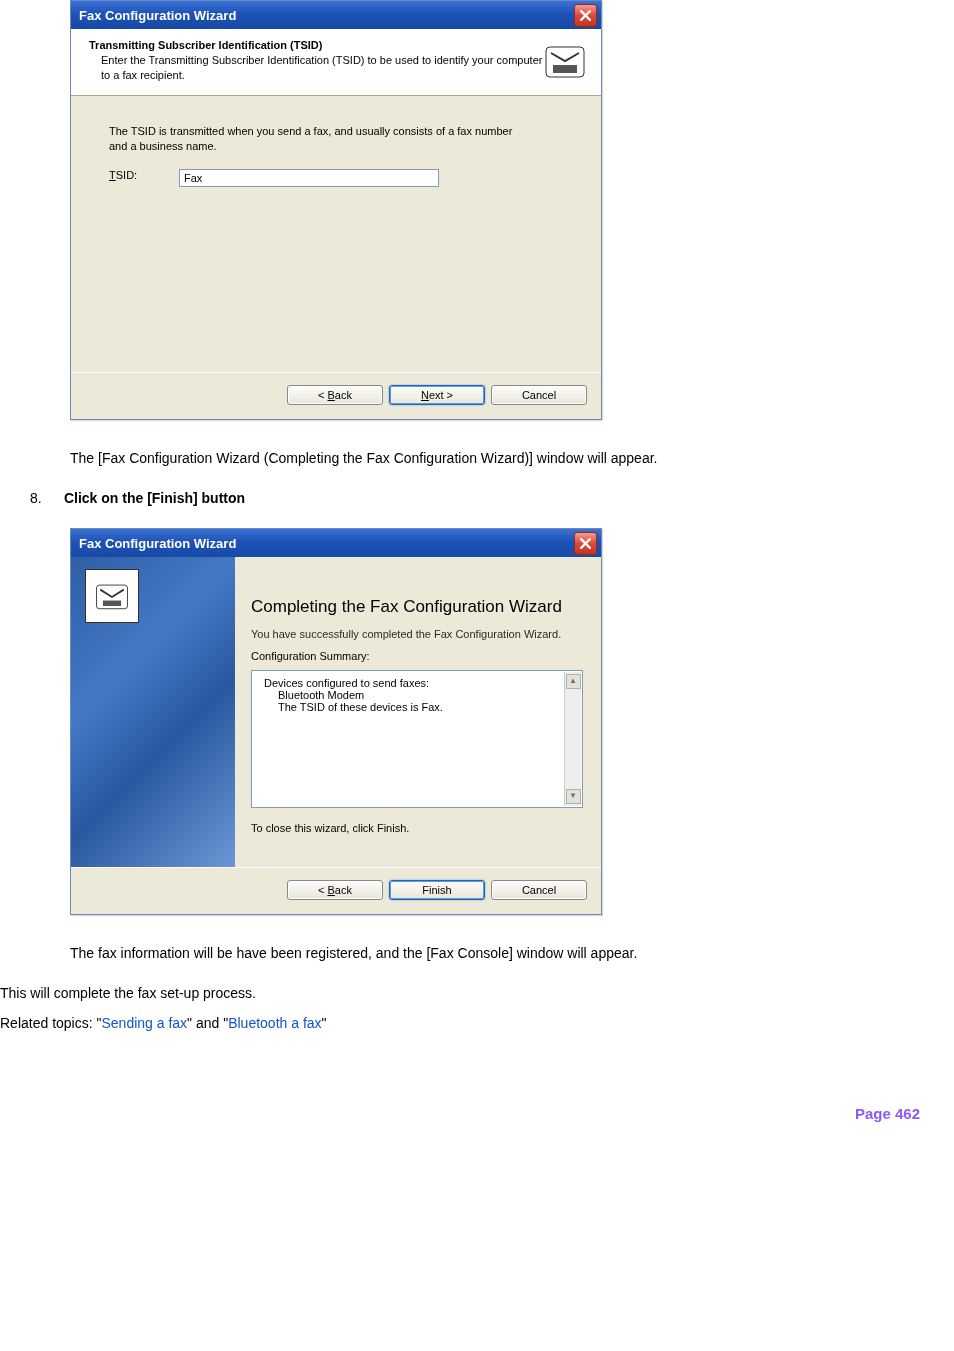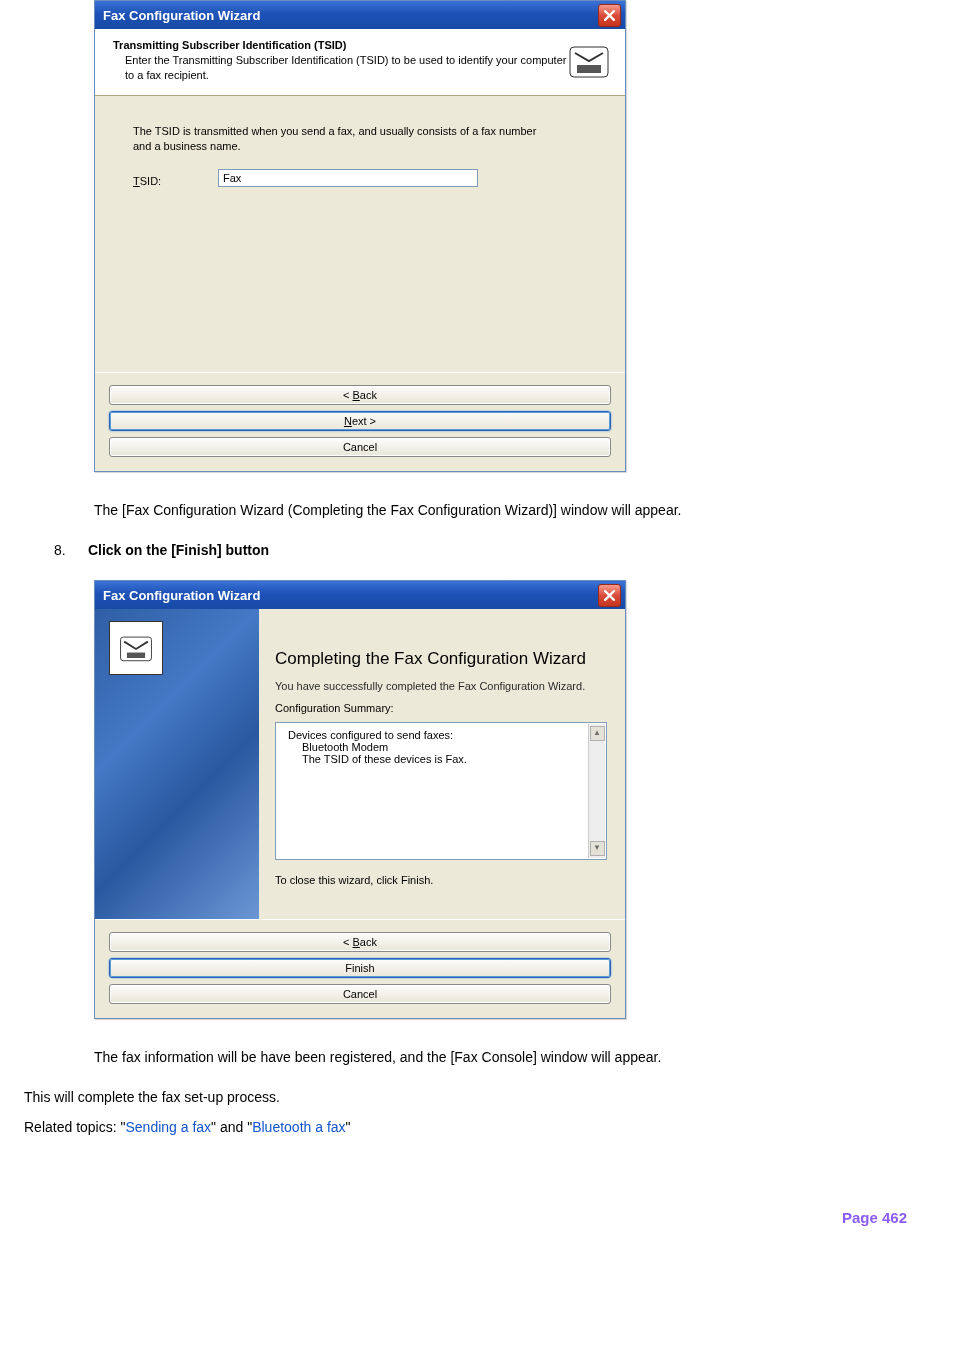--- a/index.html
+++ b/index.html
@@ -5,22 +5,21 @@
   body {
     margin: 0;
     padding: 0;
     font-family: Arial, sans-serif;
     font-size: 13px;
     color: #000;
     background: #fff;
     width: 954px;
   }
   .page {
-    padding: 0 17px 40px 0;
-    margin-left: 24px;
+    padding: 0 4px 40px 0;
   }
   
   .xp-dialog {
     width: 530px;
     margin-left: 70px;
     border: 1px solid #6a8bbd;
     background: #ece9d8;
     box-shadow: 1px 1px 1px rgba(0,0,0,.15);
   }
   .xp-titlebar {
@@ -60,38 +59,37 @@
   .header-text .h-sub{padding-left:12px;line-height:1.35}
   .header-icon{
     width:44px;height:44px;flex:0 0 44px;
   }
   .dlg-body{
     padding:28px 32px 18px 38px;
     font-family:Tahoma,sans-serif;
     font-size:11px;
     min-height:230px;
   }
-  .field-row{display:flex;align-items:flex-end;gap:37px;margin-top:14px}
+  .field-row{display:flex;align-items:flex-start;gap:22px;margin-top:14px}
   .field-row label{min-width:48px;font-size:11px}
   .xp-input{
     width:250px;
     font-size:11px;
     font-family:Tahoma,sans-serif;
     padding:2px 4px;
     border:1px solid #7f9db9;
     background:#fff;
   }
   .btn-row{
     padding:12px 14px 14px;
     display:flex;
     justify-content:flex-end;
     gap:6px;
     border-top:1px solid #fff;
     background:#ece9d8;
-    flex-direction:column;
   }
   .xp-button{
     min-width:74px;
     font-size:11px;
     font-family:Tahoma,sans-serif;
     padding:3px 10px;
     border:1px solid #888;
     border-radius:3px;
     background:linear-gradient(to bottom,#fcfcfb,#e9e6d9);
     color:#000;

